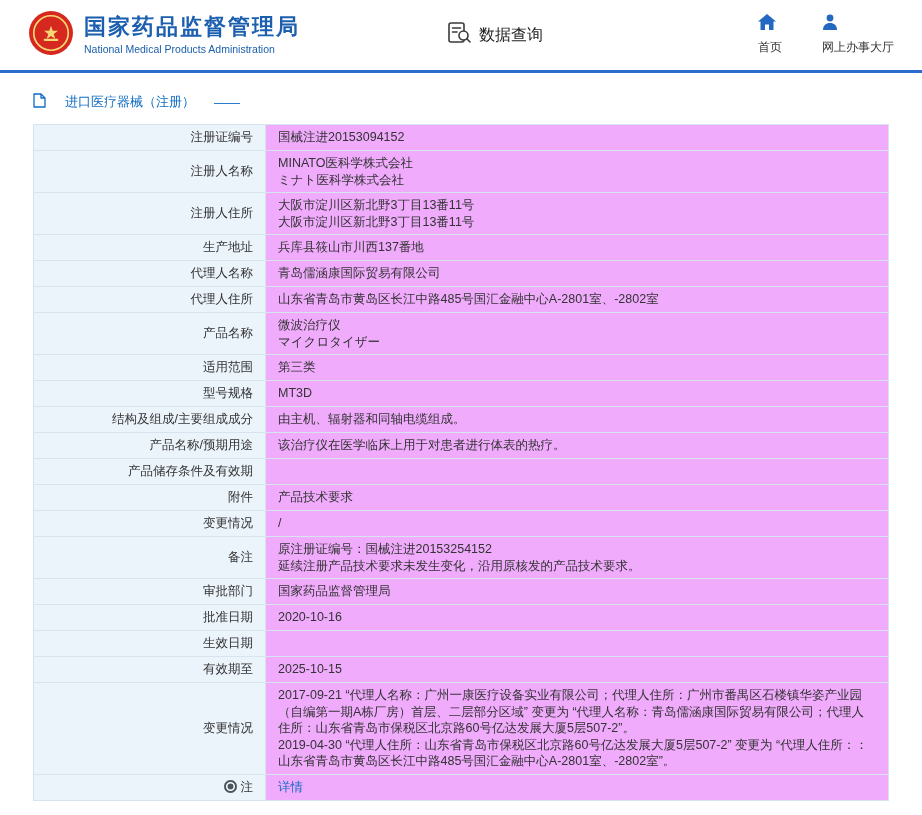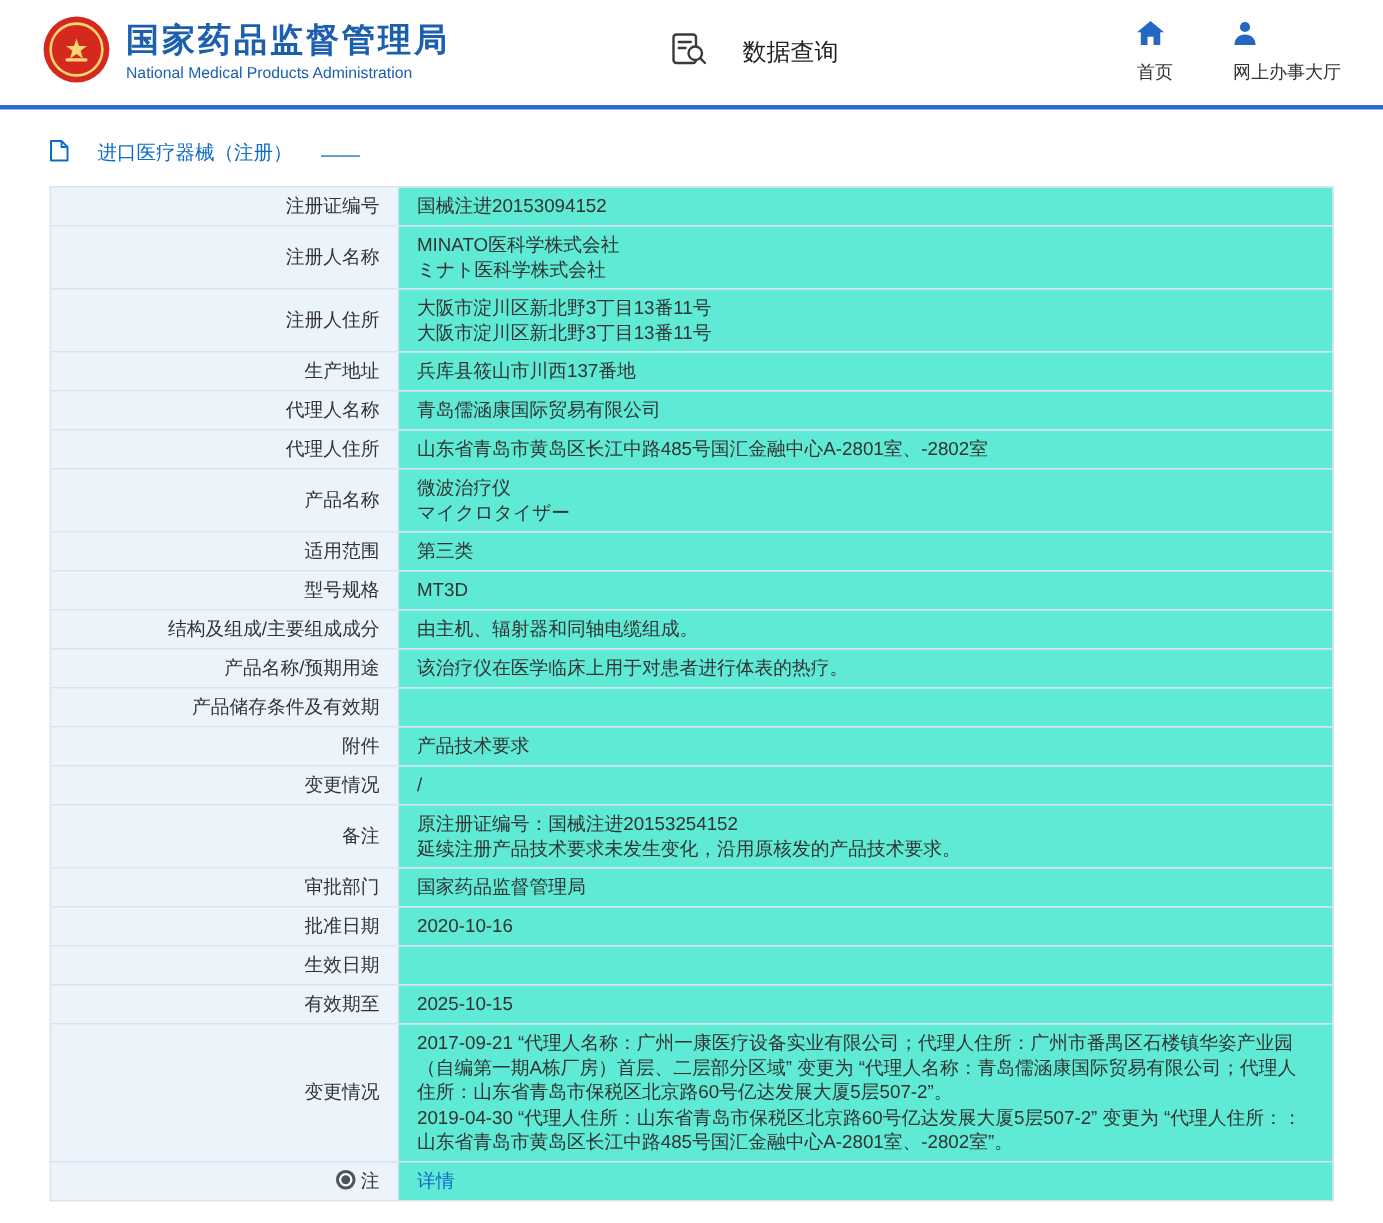--- a/index.html
+++ b/index.html
@@ -12,21 +12,21 @@
   
   .header {
     display: flex; align-items: center;
     height: 70px; padding: 0 28px;
     background: #ffffff;
   }
   .logo-wrap { display: flex; align-items: center; cursor: pointer; }
   .brand { margin-left: 10px; }
   .brand-title { color: #1b5fae; font-size: 22px; font-weight: bold; letter-spacing: 2px; line-height: 1.1; }
   .brand-sub { color: #1b5fae; font-size: 10.5px; margin-top: 3px; }
-  .query { display: flex; align-items: center; gap: 23px; margin-left: 148px; cursor: pointer; }
+  .query { display: flex; align-items: center; gap: 7px; margin-left: 148px; cursor: pointer; }
   .query-label { font-size: 16px; color: #222; }
   .top-nav { margin-left: auto; display: flex; gap: 40px; }
   .nav-item { display: flex; flex-direction: column; align-items: flex-start; gap: 5px; cursor: pointer; }
   .nav-label { font-size: 12px; color: #333; white-space: nowrap; }
   .divider { height: 3px; background: #2a6ccd; }
   
   .content { padding: 20px 33px 0 33px; }
   .breadcrumb { display: flex; align-items: center; gap: 19px; color: #0e6cc3; font-size: 13px; }
   .crumb { cursor: pointer; }
   .crumb-dash { color: #0e6cc3; }
@@ -39,21 +39,21 @@
     vertical-align: middle;
     height: 26px;
     word-break: break-all;
   }
   .detail th {
     background: #ebf3fb;
     font-weight: normal;
     text-align: right;
     padding-right: 12px;
   }
-  .detail td { background: #5eead4; text-align: left; }
+  .detail td { background: #f0abfc; text-align: left; }
   .cell-line { line-height: 1.32; }
   .detail-link { color: #1269c6; text-decoration: none; cursor: pointer; line-height: 1.32; }
   .note-icon {
     display: inline-block; width: 13px; height: 13px;
     background: #4a5560; border-radius: 50%;
     vertical-align: -2px; margin-right: 4px;
     box-shadow: inset 0 0 0 2px #4a5560, inset 0 0 0 3.5px #ffffff;
   }
   .label-text { line-height: 1.32; }
 </style>

